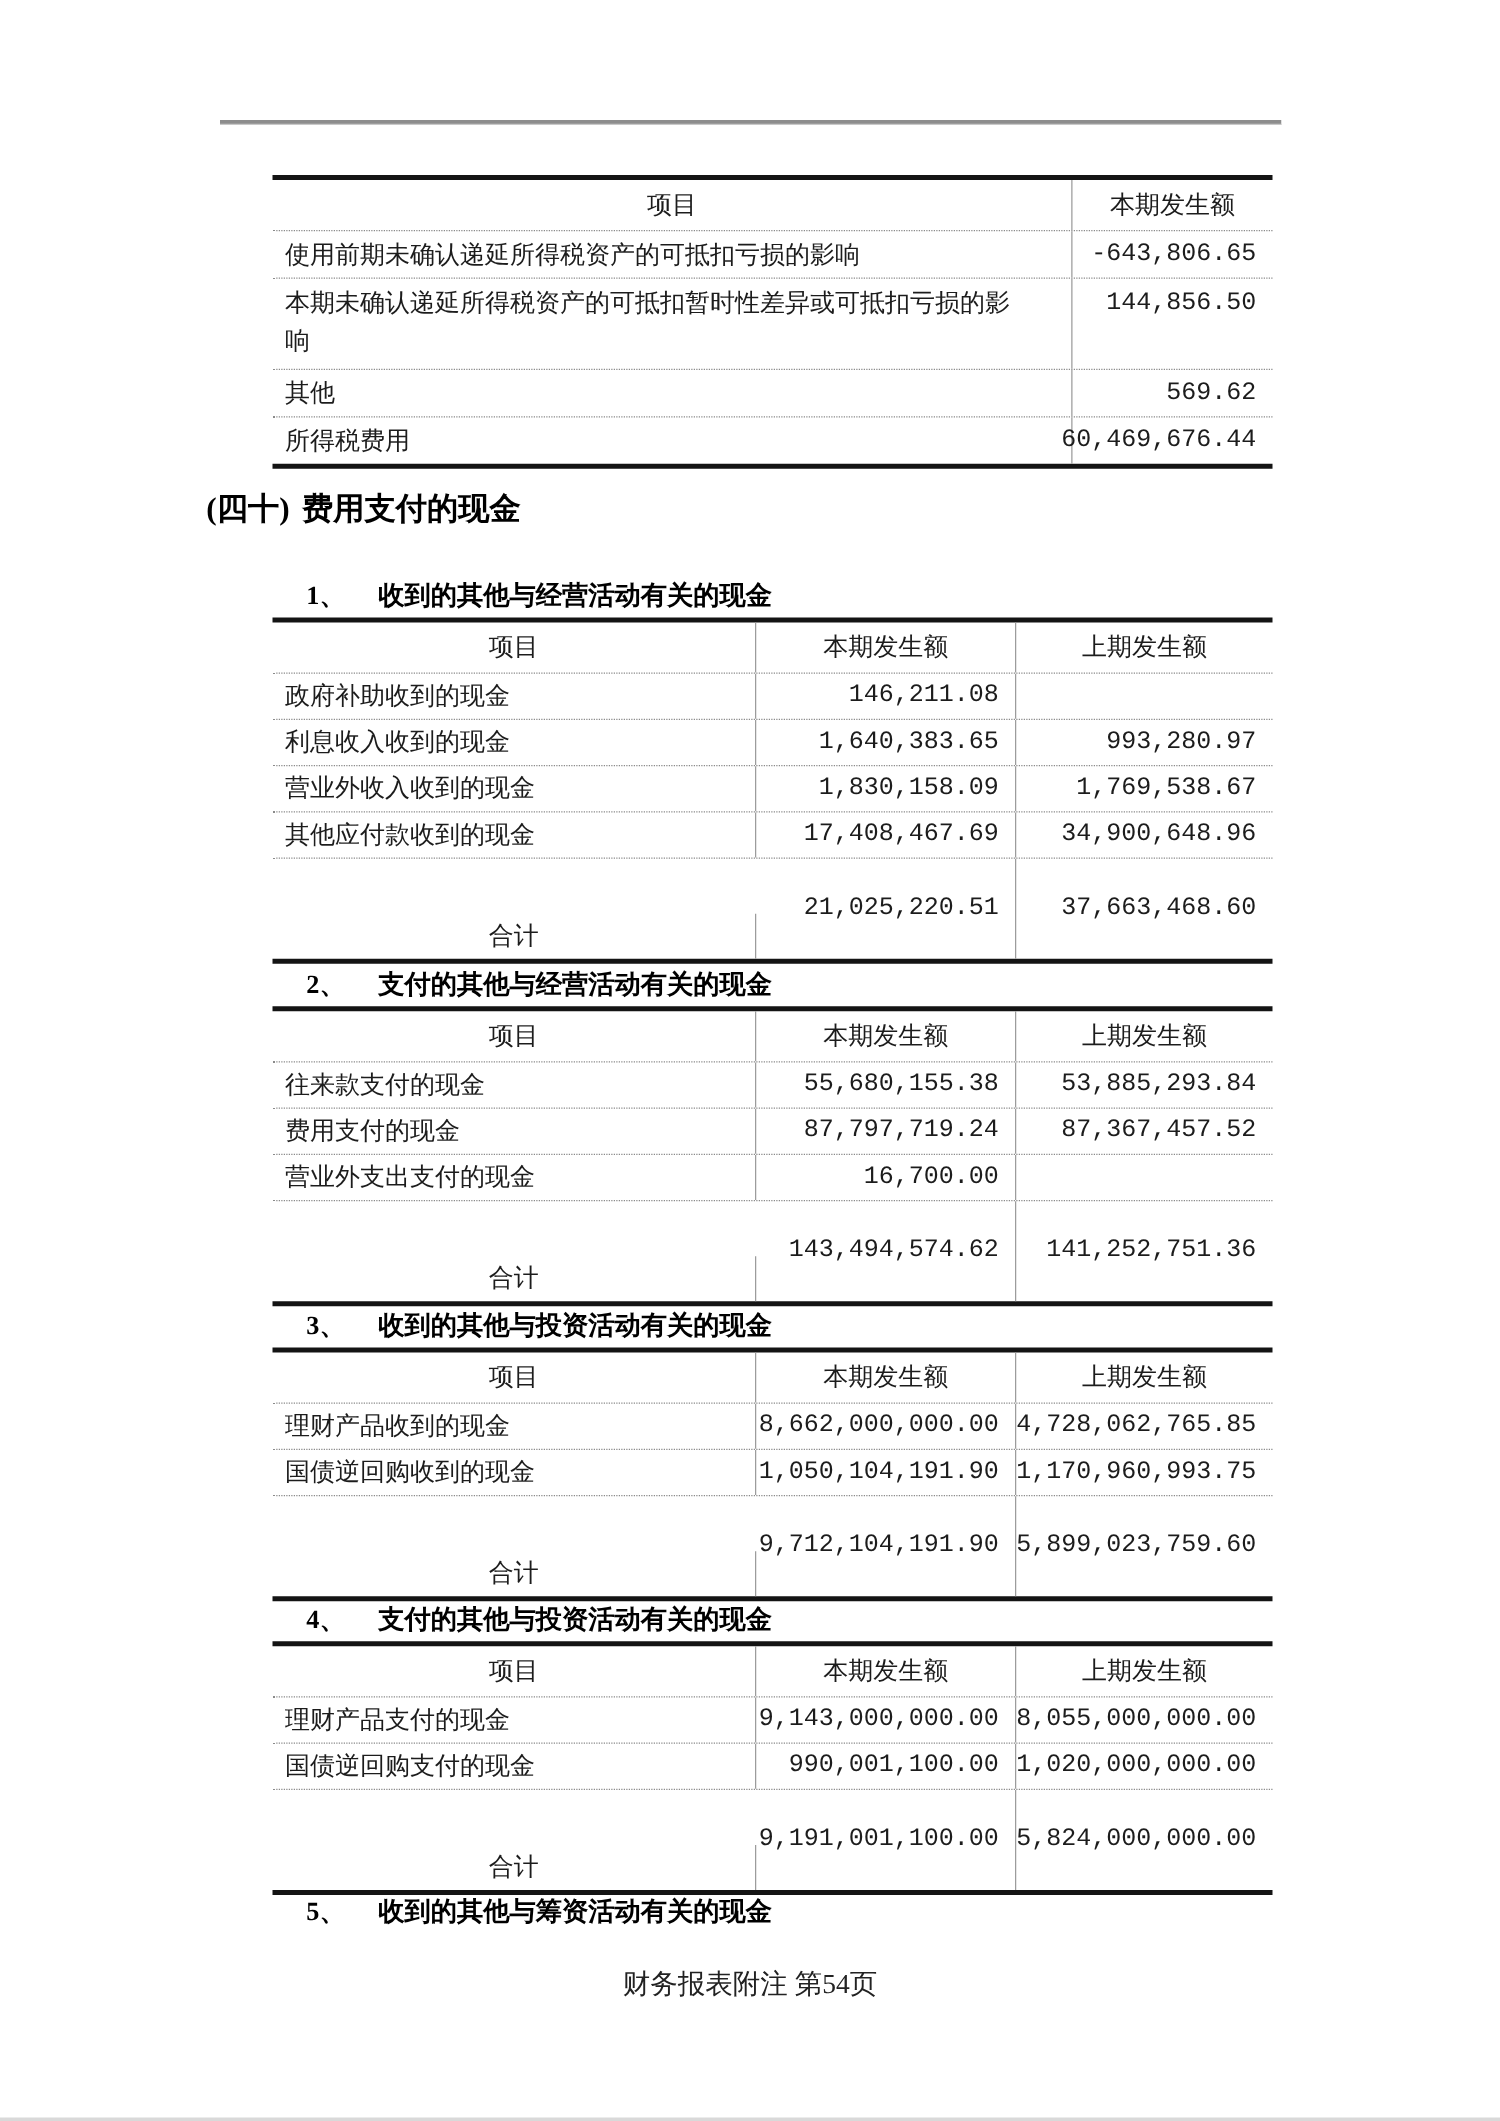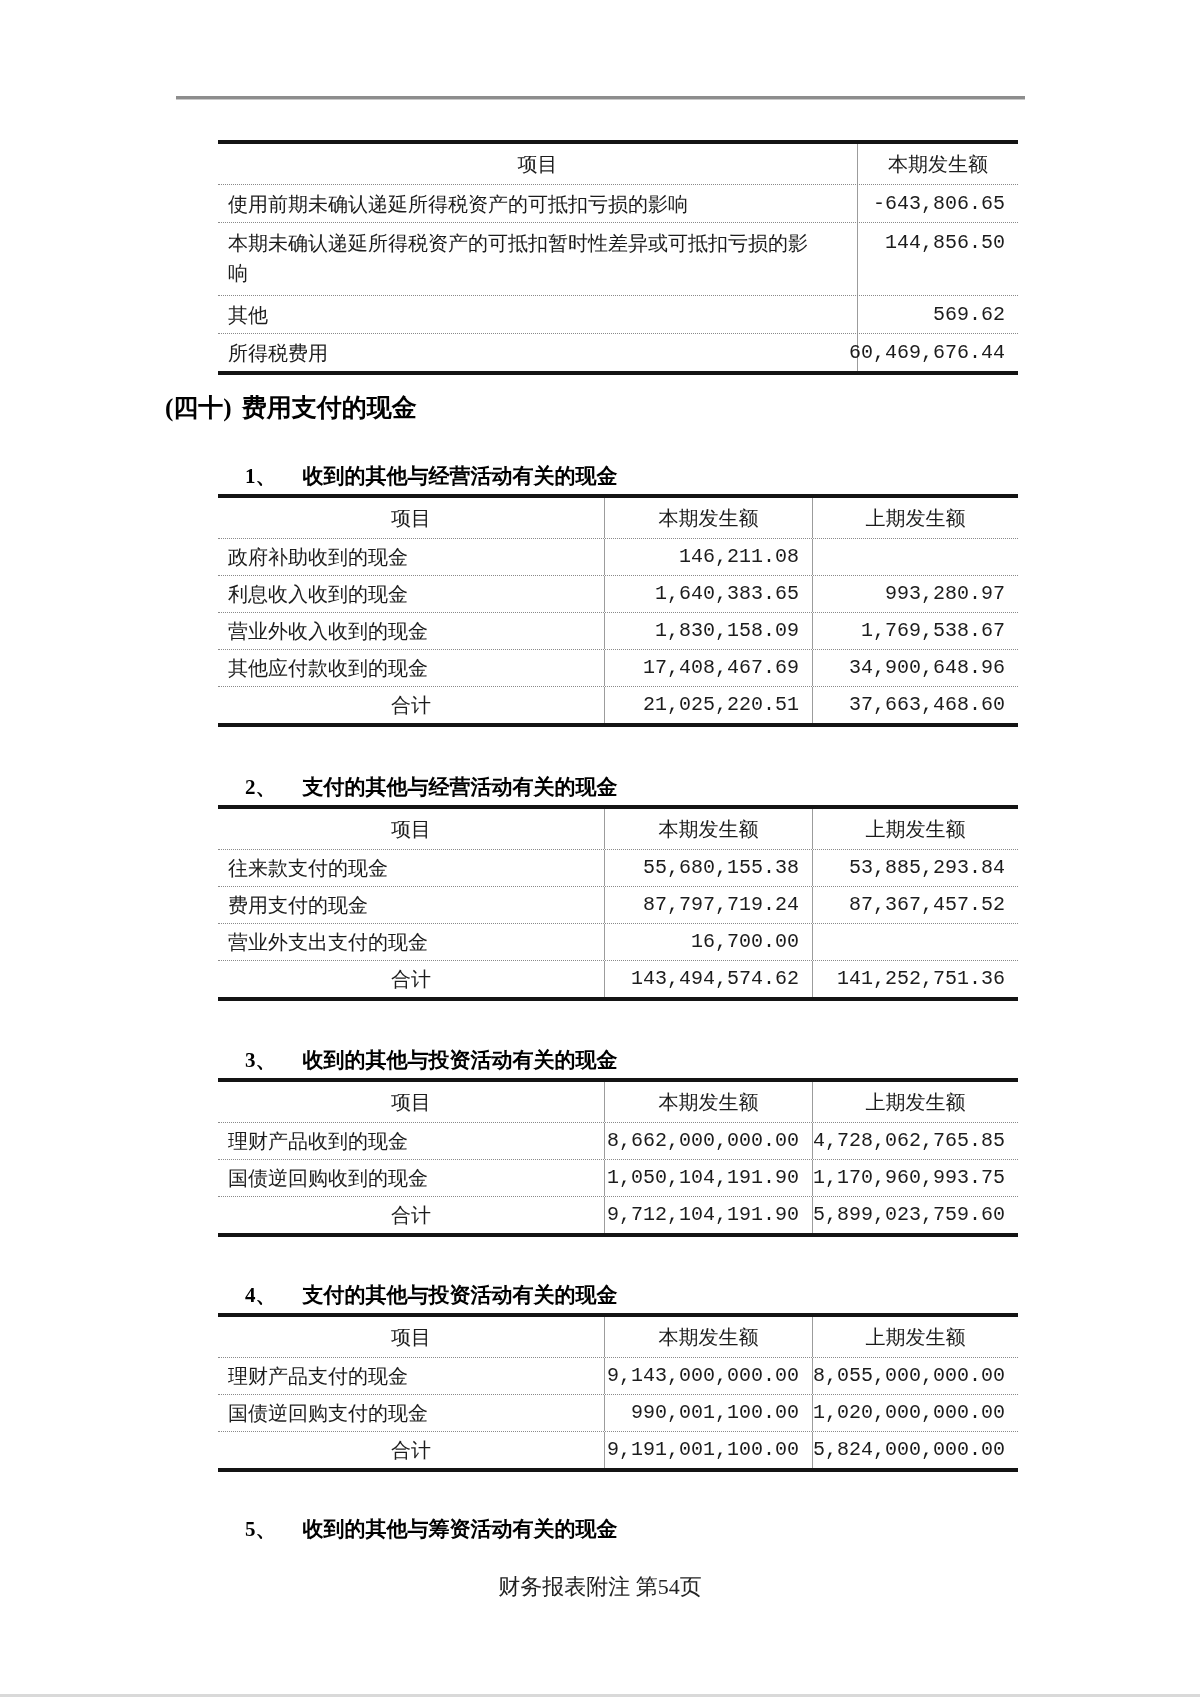--- a/index.html
+++ b/index.html
@@ -57,21 +57,21 @@
   
   .cols-2 .trow{min-height:37px;}
   .cols-2 .trow.thead{min-height:40px;}
   .cols-2 .trow.tall{min-height:72px;justify-content:center;}
   .cols-3 .trow{min-height:36px;}
   .cols-3 .trow.thead{min-height:40px;}
   
   .cell.item{justify-content:flex-start;text-align:left;padding:3px 8px 3px 10px;}
   .cell.num{justify-content:flex-end;text-align:right;padding:3px 13px 3px 4px;font-family:Liberation Mono, monospace;}
   .cell.th{justify-content:center;text-align:center;padding:4px 4px;}
-  .cell.total-label{justify-content:center;text-align:center;padding:3px 4px;}
+  .cell.total-label{justify-content:center;text-align:center;padding:3px 4px;margin-top:44px;}
   .trow.tall .cell{align-items:flex-start;padding-top:5px;}
   
   .tax-block{position:absolute;top:140px;left:218px;width:800px;}
   .section-heading{
     position:absolute;top:395px;left:165px;
     display:flex;gap:10px;
     font-size:25px;font-weight:700;color:#000;
     line-height:26px;
   }
   .sub{position:absolute;left:218px;width:800px;}

